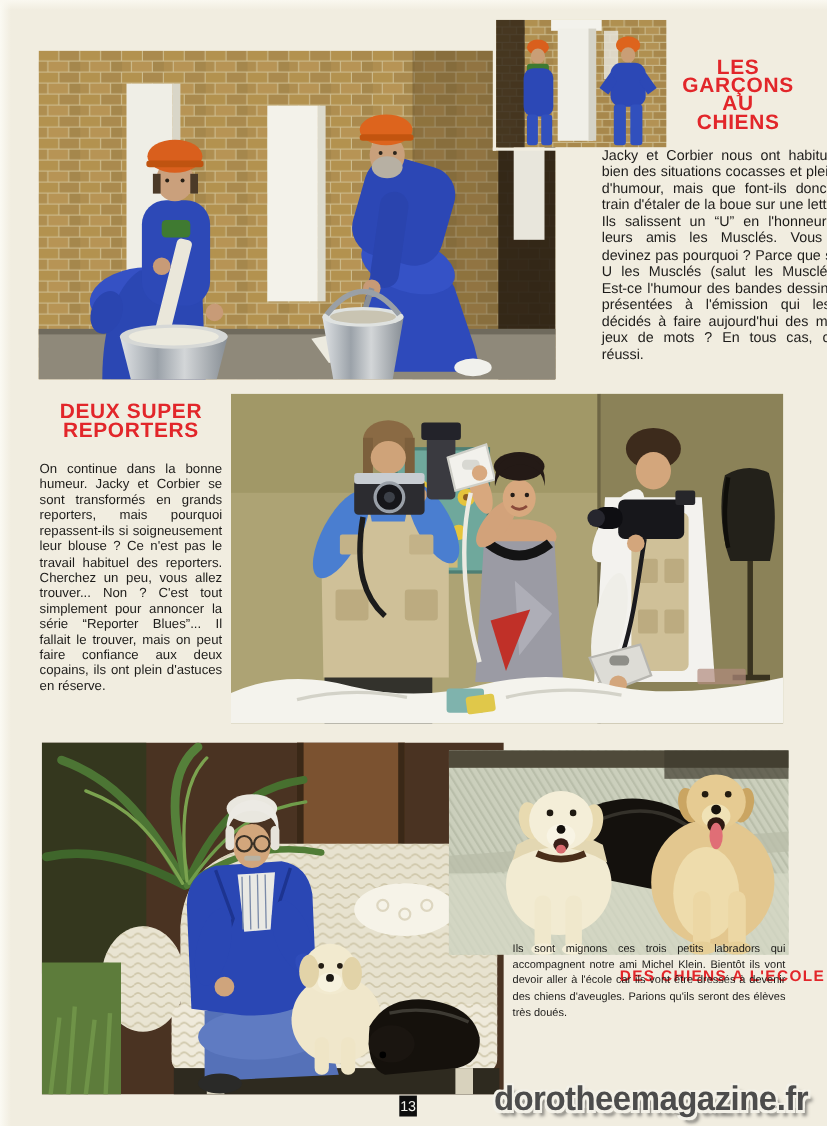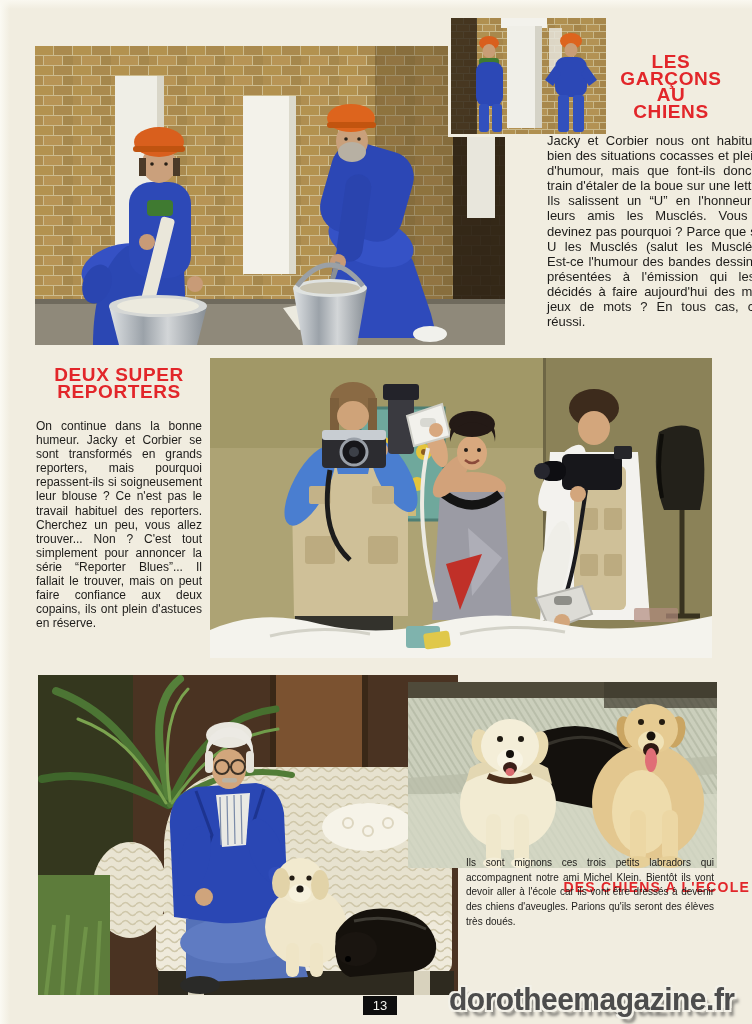--- a/index.html
+++ b/index.html
@@ -19,21 +19,21 @@
     font-weight:bold; text-align:center; letter-spacing:.6px;}
   .headline span{display:block;}
   .t1{left:590px; top:54px; width:162px; font-size:19px; line-height:16.5px;}
   .t2{left:24px; top:367px; width:190px; font-size:19px; line-height:16.5px;}
   .t3{left:490px; top:877px; width:260px; font-size:14px; line-height:21px;
       letter-spacing:1.2px; text-align:right; white-space:nowrap;}
   .body-text{position:absolute; margin:0; color:var(--body-text,#1d1c1a); text-align:justify;}
   .a1{left:547px; top:133px; width:227px; font-size:13px; line-height:15.1px;}
   .a2{left:36px;  top:419px; width:166px; font-size:12px; line-height:14.1px;}
   .a3{left:466px; top:856px; width:248px; font-size:10px;   line-height:14.7px;}
-  .pagenum{position:absolute; left:363px; top:996px; width:34px; height:19px;
+  .pagenum{position:absolute; left:363px; top:996px; width:16px; height:19px;
     background:#0d0d0d; color:#f4f4ee; font-size:13px; line-height:19px; text-align:center;}
   .watermark{position:absolute; left:449px; top:983px; white-space:nowrap;
     font-size:30px; font-weight:bold; letter-spacing:-.5px; color:#4c4c4c;
     text-shadow:-2px -2px 0 #f3f1e8, 2px -2px 0 #f3f1e8, -2px 2px 0 #f3f1e8,
                  2px 2px 0 #f3f1e8, 4px 5px 3px rgba(45,45,45,.55);
     transform:scaleY(1.04);}
 </style>
 </head>
 <body>
 

